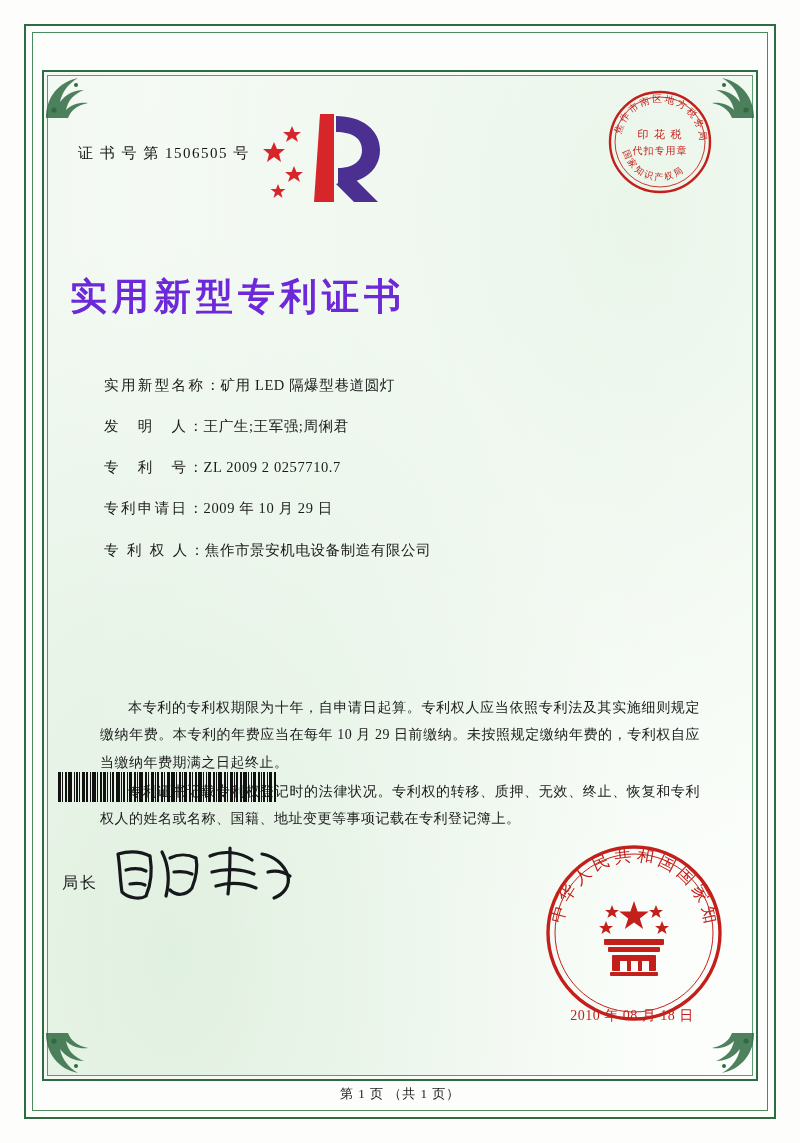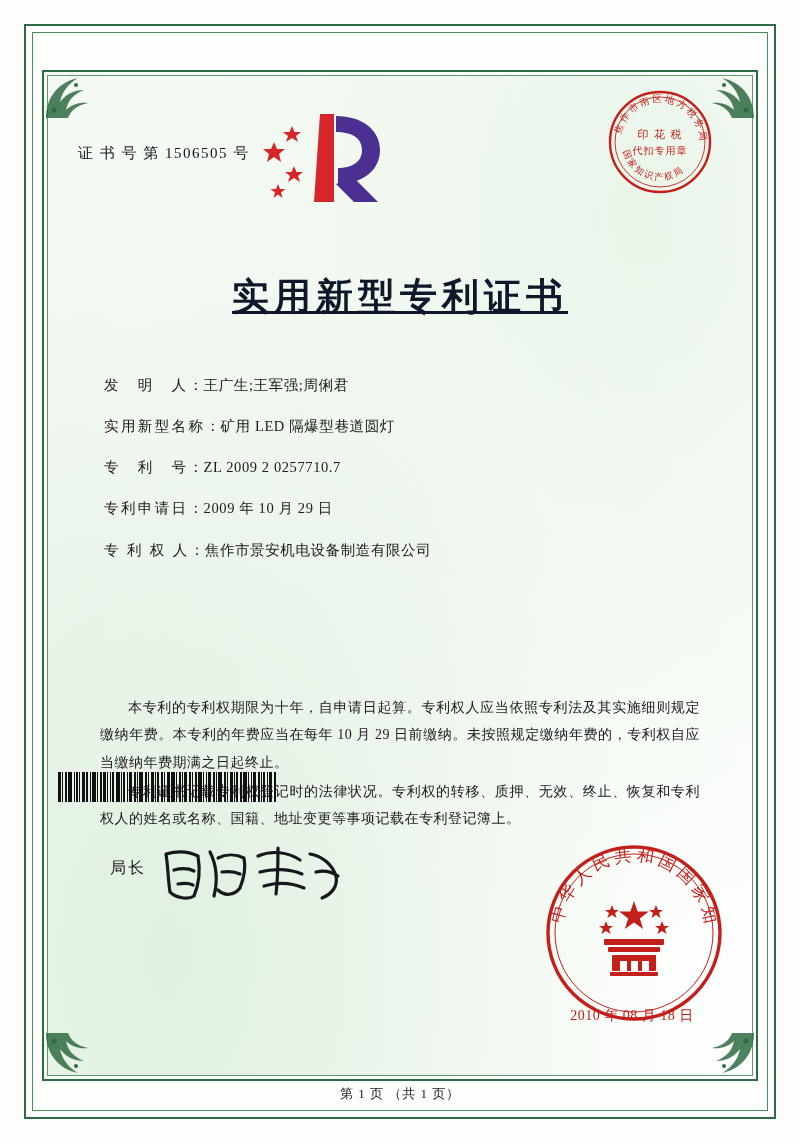--- a/index.html
+++ b/index.html
@@ -99,27 +99,26 @@
     right: 86px;
     top: 88px;
     width: 108px;
     height: 108px;
   }
   .title {
     position: absolute;
     left: 0;
     top: 128px;
     width: 660px;
-    text-align: center;
+    text-align: left;
     font-family: "DejaVu Serif", serif;
     font-weight: bold;
     font-size: 37px;
     letter-spacing: 5px;
-    color: #0f172a;
-    text-decoration: underline;
+    color: #6d28d9;
   }
   .fields {
     position: absolute;
     left: 34px;
     top: 232px;
     width: 600px;
     font-size: 14.5px;
     line-height: 1.25;
   }
   .field {
@@ -154,22 +153,21 @@
     display: block;
     background: #111;
     margin-right: 1.4px;
   }
   
   .sig-row {
     position: absolute;
     left: 62px;
     top: 842px;
     display: flex;
-    align-items: center;
-    margin-left: 48px;
+    align-items: flex-end;
   }
   .sig-label {
     font-size: 16px;
     letter-spacing: 2px;
     margin-right: 14px;
     padding-bottom: 10px;
   }
   .sig-img { width: 185px; height: 62px; }
   
   .seal-bottom {
@@ -249,24 +247,24 @@
   </div>
 
   <div class="content">
 
     <div class="cert-no">证 书 号 第 1506505 号</div>
 
     <div class="title">实用新型专利证书</div>
 
     <div class="fields">
       <div class="field">
-        <span class="lbl">发　明　人</span><span>：</span><span>王广生;王军强;周俐君</span>
+        <span class="lbl">实用新型名称</span><span>：</span><span>矿用 LED 隔爆型巷道圆灯</span>
       </div>
       <div class="field">
-        <span class="lbl">实用新型名称</span><span>：</span><span>矿用 LED 隔爆型巷道圆灯</span>
+        <span class="lbl">发　明　人</span><span>：</span><span>王广生;王军强;周俐君</span>
       </div>
       <div class="field">
         <span class="lbl">专　利　号</span><span>：</span><span>ZL 2009 2 0257710.7</span>
       </div>
       <div class="field">
         <span class="lbl">专利申请日</span><span>：</span><span>2009 年 10 月 29 日</span>
       </div>
       <div class="field">
         <span class="lbl">专 利 权 人</span><span>：</span><span>焦作市景安机电设备制造有限公司</span>
       </div>

